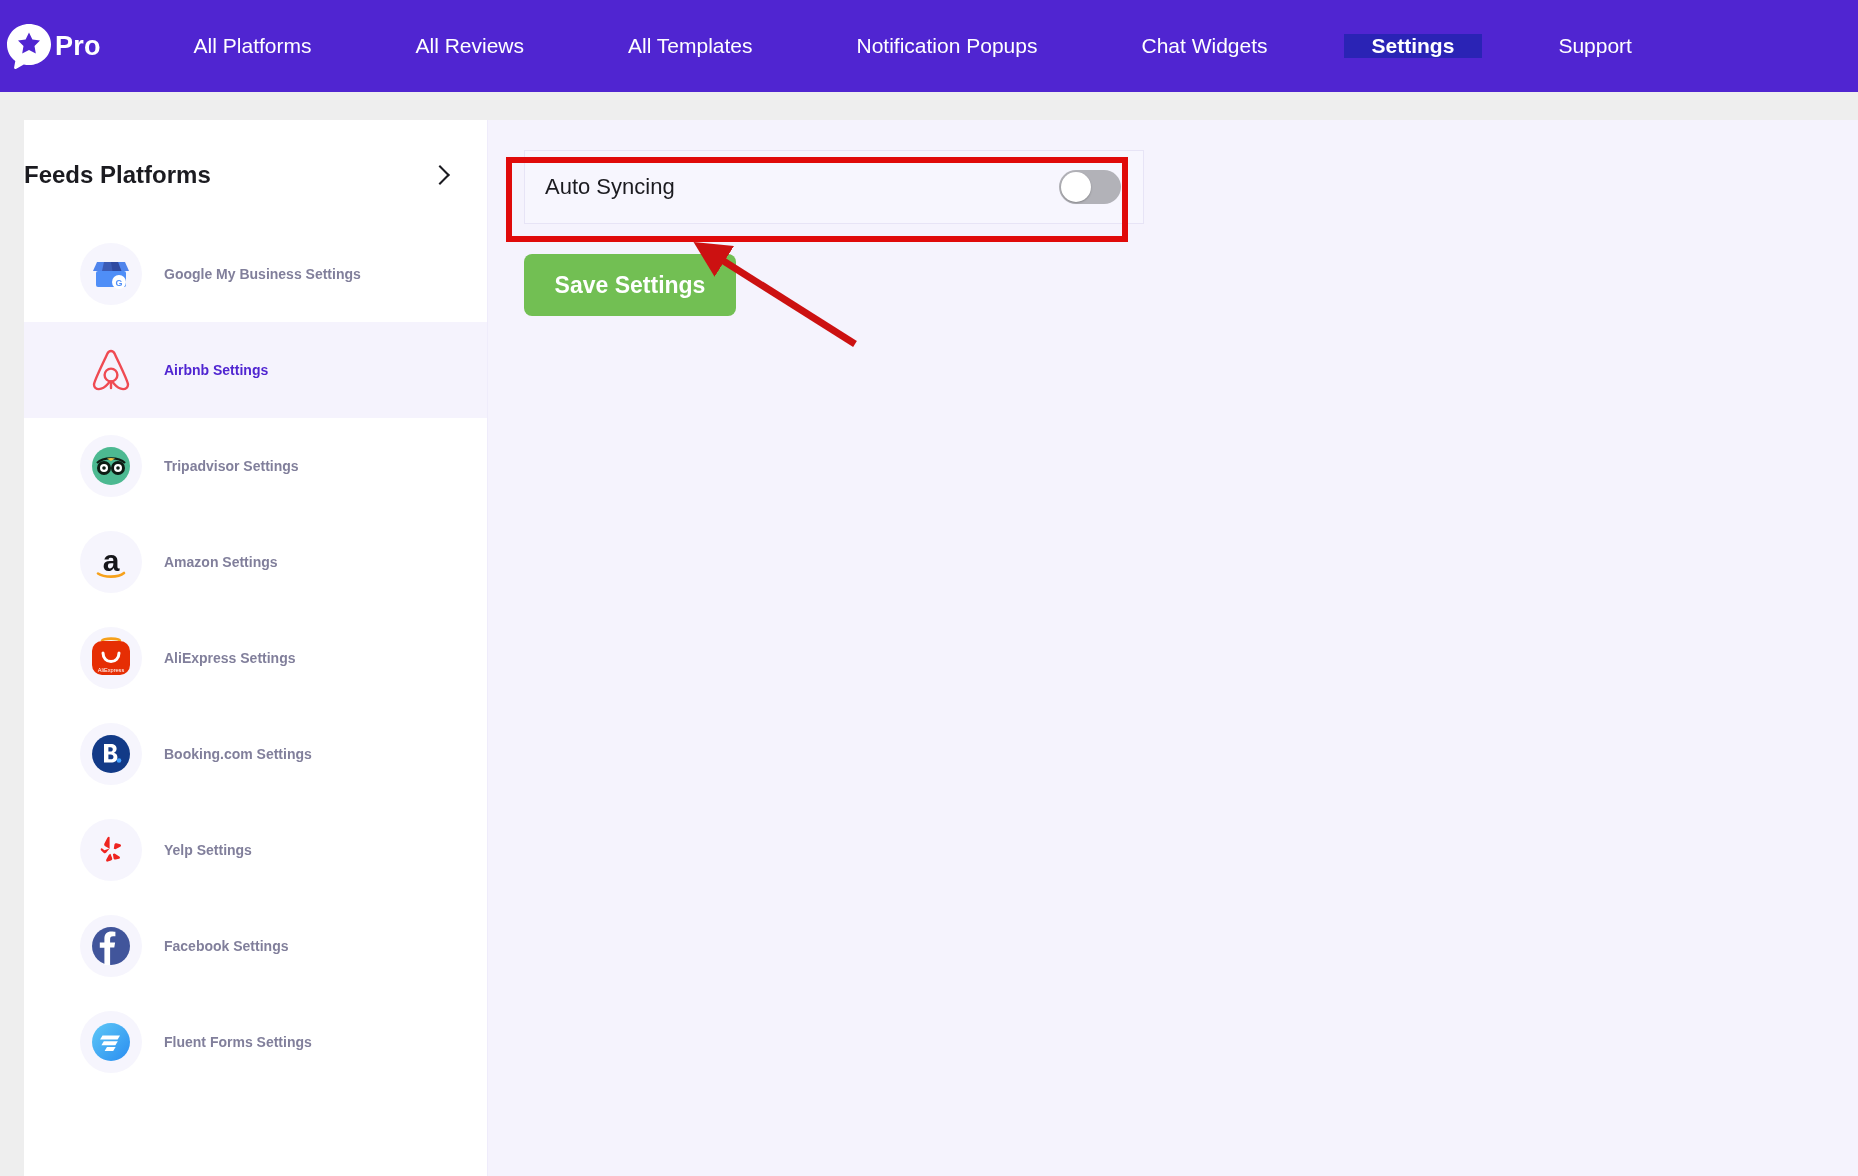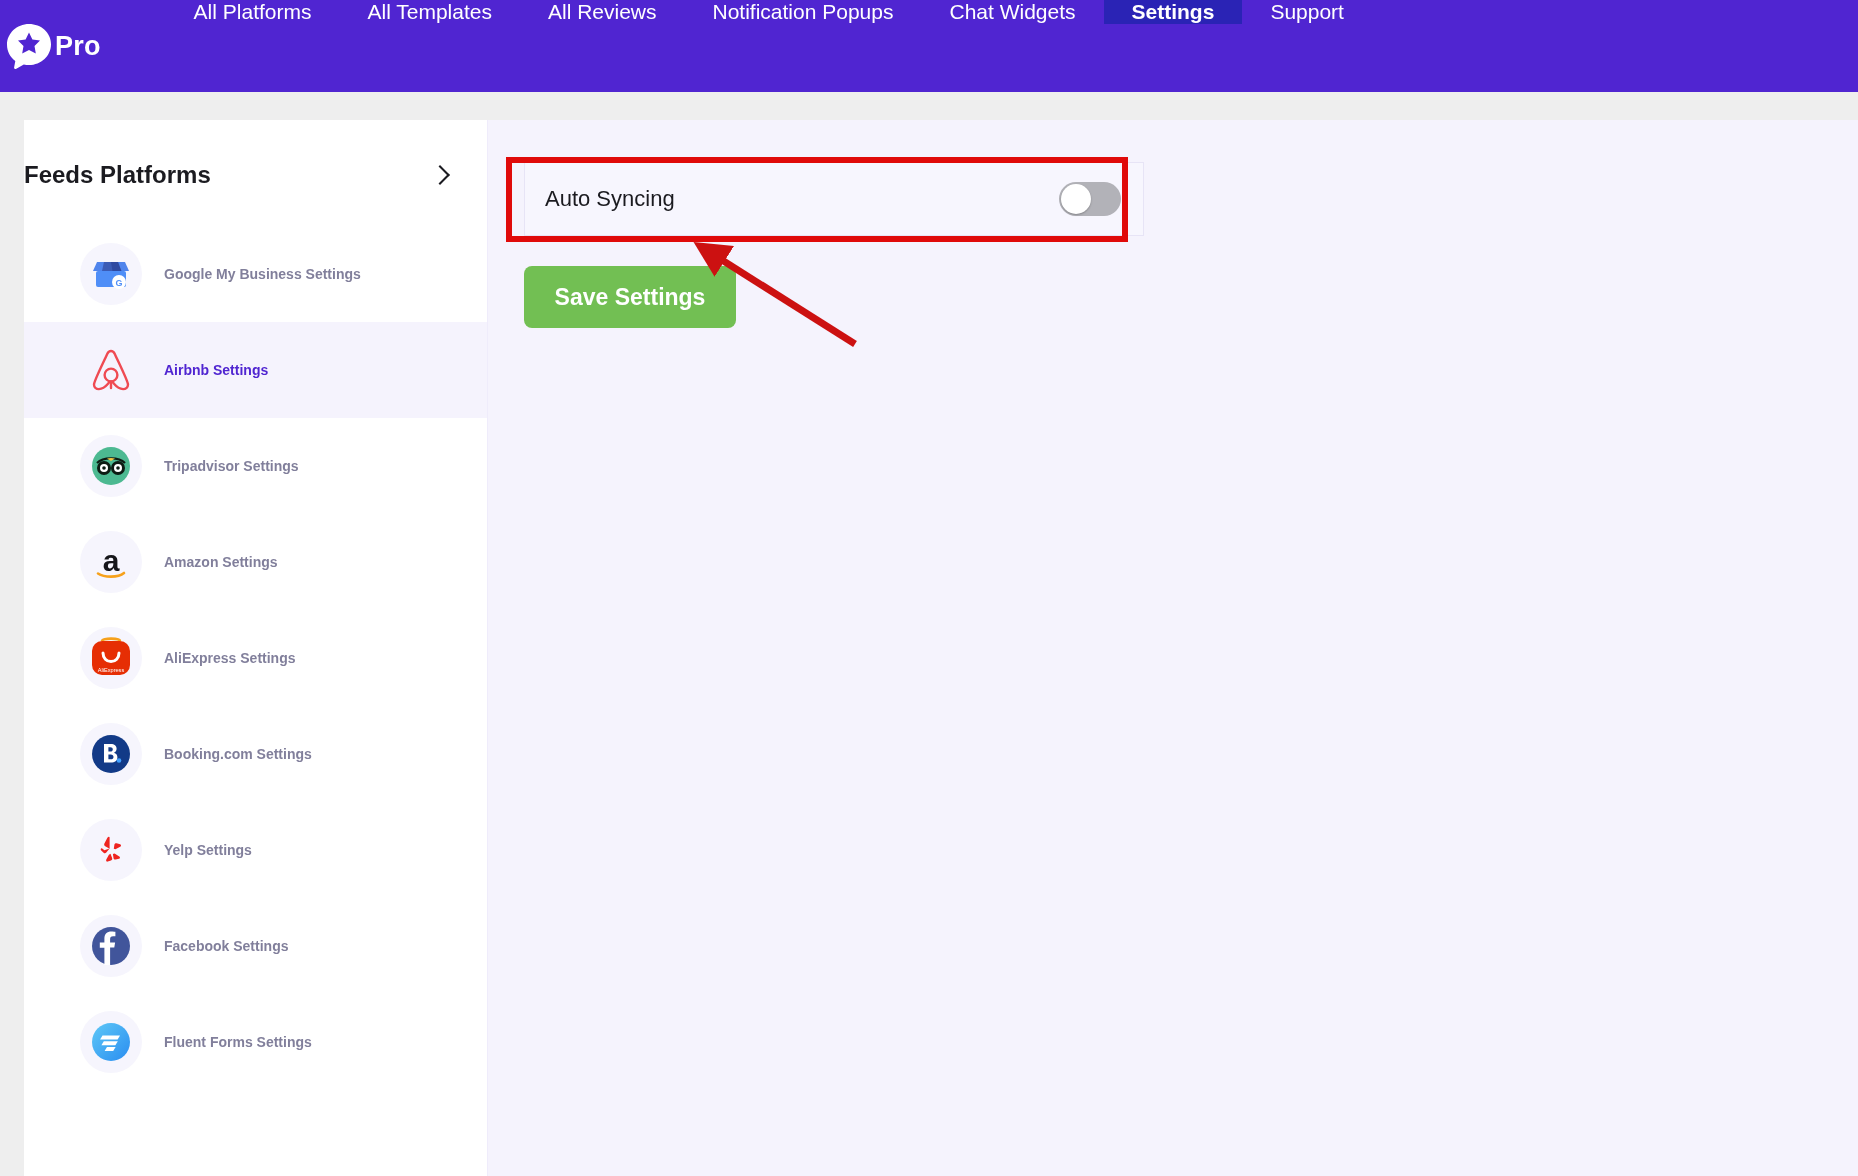--- a/index.html
+++ b/index.html
@@ -37,22 +37,23 @@
     flex: none;
   }
   .brand-name {
     color: #ffffff;
     font-size: 27px;
     font-weight: bold;
     letter-spacing: .2px;
   }
   .navlinks {
     display: flex;
-    align-items: flex-start;
+    align-items: center;
     margin-left: 55px;
+    gap: 48px;
   }
   .navitem {
     display: flex;
     align-items: center;
     padding: 0 28px;
     color: #ffffff;
     font-size: 21px;
     font-weight: normal;
     white-space: nowrap;
     cursor: pointer;
@@ -152,21 +153,21 @@
     align-items: center;
     justify-content: center;
   }
   .ic.plain { background: transparent; }
   .ic svg { display: block; }
 
   
   .main {
     flex: 1;
     position: relative;
-    padding: 42px 0 0 36px;
+    padding: 30px 0 0 36px;
   }
   .setting-row {
     width: 620px;
     height: 74px;
     background: #f7f6fe;
     border: 1px solid #e7e4f6;
     display: flex;
     align-items: center;
     justify-content: space-between;
     padding: 0 22px 0 20px;
@@ -228,22 +229,22 @@
     <span class="brand-mark">
       <svg width="46" height="46" viewBox="0 0 46 46">
         <path d="M23 1C10.8 1 1 10.3 1 21.8c0 6.6 3.2 12.4 8.3 16.2l-1.2 6.6c-.2 1 .9 1.8 1.8 1.3l7.9-4.5c1.6.4 3.4.6 5.2.6 12.2 0 22-9.3 22-20.8S35.2 1 23 1z" fill="#ffffff"></path>
         <path d="M23 9.6l3.4 6.9 7.6 1.1-5.5 5.4 1.3 7.6-6.8-3.6-6.8 3.6 1.3-7.6-5.5-5.4 7.6-1.1z" fill="#5025d1"></path>
       </svg>
     </span>
     <span class="brand-name">Pro</span>
   </div>
   <div class="navlinks">
     <div class="navitem">All Platforms</div>
+    <div class="navitem">All Reviews</div>
     <div class="navitem">All Templates</div>
-    <div class="navitem">All Reviews</div>
     <div class="navitem">Notification Popups</div>
     <div class="navitem">Chat Widgets</div>
     <div class="navitem active">Settings</div>
     <div class="navitem">Support</div>
   </div>
 </div>
 
 <div class="page">
   <div class="page-inner">
 

